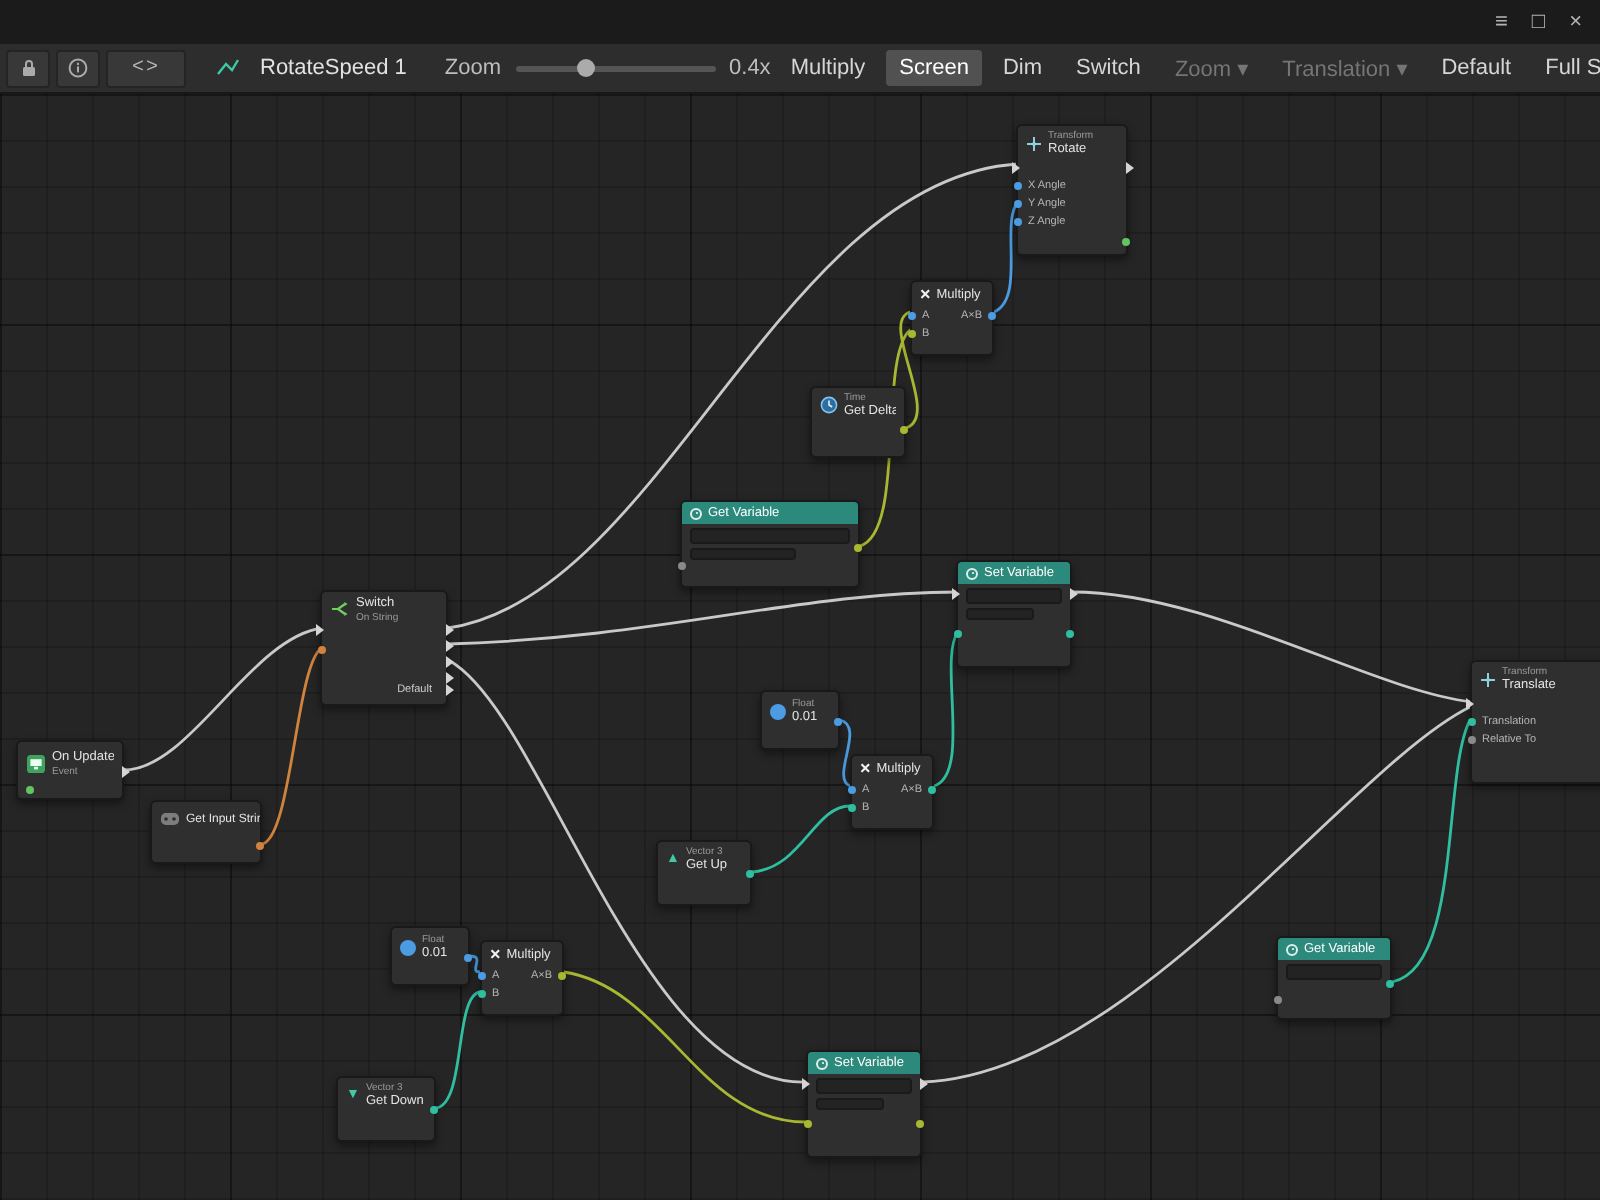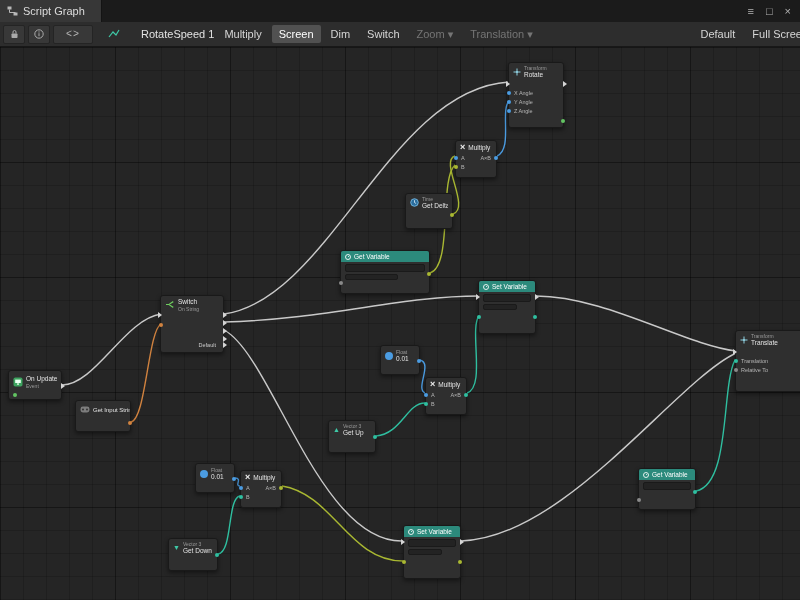--- a/index.html
+++ b/index.html
@@ -9,21 +9,21 @@
   
   .titlebar{position:absolute;top:0;left:0;right:0;height:22px;background:#1b1b1b;display:flex;align-items:stretch}
   .tab{display:flex;align-items:center;gap:5px;background:#373737;padding:0 16px 0 7px;font-size:11px;color:#dcdcdc;border-right:1px solid #141414;cursor:pointer}
   .wincontrols{margin-left:auto;display:flex;align-items:center;gap:12px;padding-right:9px;color:#b4b4b4;font-size:11px}
   .wincontrols span{cursor:pointer}
 
   
   .toolbar{position:absolute;top:22px;left:0;right:0;height:25px;background:#2d2d2d;border-bottom:1px solid #181818;display:flex;align-items:center;gap:3px;padding:0 3px;font-size:11px;color:#c8c8c8;white-space:nowrap;overflow:hidden}
   .iconbtn{width:22px;height:19px;display:flex;align-items:center;justify-content:center;background:#383838;border:1px solid #242424;border-radius:2px;color:#b5b5b5;font-size:10px;cursor:pointer;flex:0 0 auto}
   .codebtn{width:40px;font-family:"Liberation Mono",monospace;letter-spacing:1px}
-  .graphname{display:flex;align-items:center;gap:21px;margin-left:12px;color:#e2e2e2}
+  .graphname{display:flex;align-items:center;gap:10px;margin-left:12px;color:#e2e2e2}
   .zoomwrap{display:flex;align-items:center;gap:7px;margin-left:16px;color:#bdbdbd}
   .slider{position:relative;width:100px;height:3px;background:#555;border-radius:2px;cursor:pointer}
   .thumb{position:absolute;top:50%;left:35%;transform:translate(-50%,-50%);width:9px;height:9px;border-radius:50%;background:#ababab}
   .tbtn{padding:3px 7px;border-radius:2px;cursor:pointer;color:#d6d6d6;flex:0 0 auto}
   .tbtn.active{background:#515151;color:#fff}
   .tbtn.disabled{color:#757575;cursor:default}
   .grp-right{margin-left:auto;display:flex;gap:3px}
   .tbtn-full{margin-right:-18px}
 
   
@@ -65,28 +65,20 @@
   .xicon{font-size:9px;color:#f2f2f2;font-weight:bold;line-height:1}
   .fcircle{width:8px;height:8px;border-radius:50%;background:#4b9ce2;flex:0 0 auto}
   .v3icon{font-size:7px;line-height:1;color:#3ec9a7}
 </style>
 </head>
 <body>
 
 <div id="app">
 
   <div class="titlebar">
-    <div class="tab">
-      <svg width="11" height="10" viewBox="0 0 11 10">
-          <rect x="0.5" y="0.5" width="4" height="3" fill="#b8b8b8"></rect>
-          <rect x="6.5" y="6.5" width="4" height="3" fill="#b8b8b8"></rect>
-          <path d="M2.5 3.5v3h6" stroke="#b8b8b8" fill="none"></path>
-        </svg>
-      <span>Script Graph</span>
-    </div>
     <div class="wincontrols">
       <span>≡</span>
       <span>□</span>
       <span>×</span>
     </div>
   </div>
 
   <div class="toolbar">
     <span class="iconbtn">
       <svg width="9" height="10" viewBox="0 0 9 10">
@@ -103,20 +95,27 @@
     </span>
     <span class="iconbtn codebtn">
         <span>&lt;&gt;</span>
       </span>
     <span class="graphname">
       <svg width="12" height="10" viewBox="0 0 12 10">
           <path d="M1 8L5 3l3 3 3-5" stroke="#3ec9a7" stroke-width="1.2" fill="none"></path>
         </svg>
       <span>RotateSpeed 1</span>
     </span>
+    <span class="zoomwrap">
+      <span>Zoom</span>
+      <span class="slider">
+          <span class="thumb"></span>
+        </span>
+      <span>0.4x</span>
+    </span>
     <span class="tbtn">Multiply</span>
     <span class="tbtn active">Screen</span>
     <span class="tbtn">Dim</span>
     <span class="tbtn">Switch</span>
     <span class="tbtn disabled">Zoom ▾</span>
     <span class="tbtn disabled">Translation ▾</span>
     <span class="grp-right">
       <span class="tbtn">Default</span>
       <span class="tbtn tbtn-full">Full Screen</span>
     </span>

